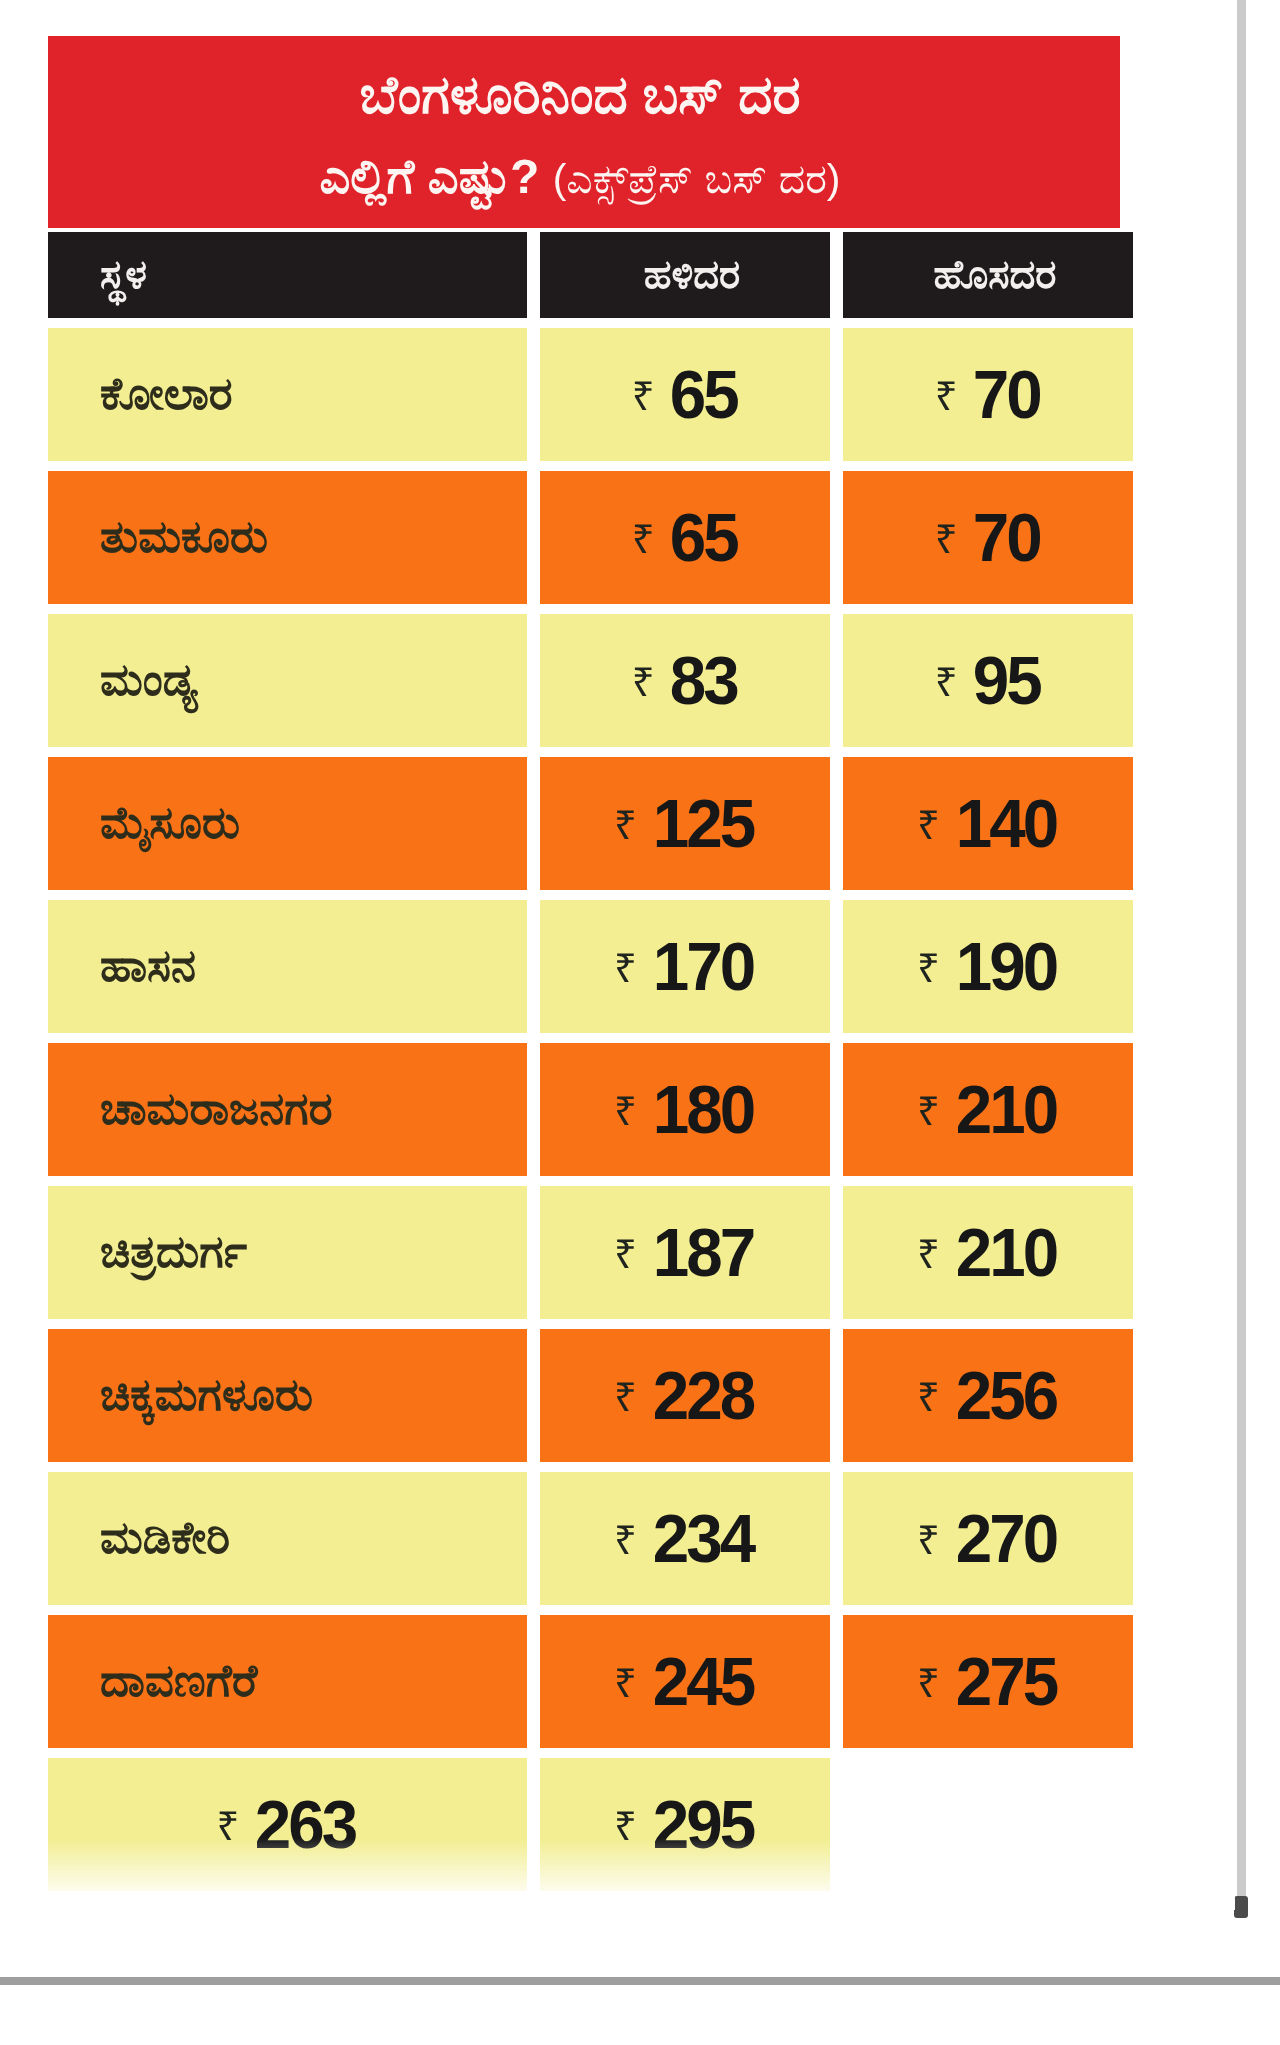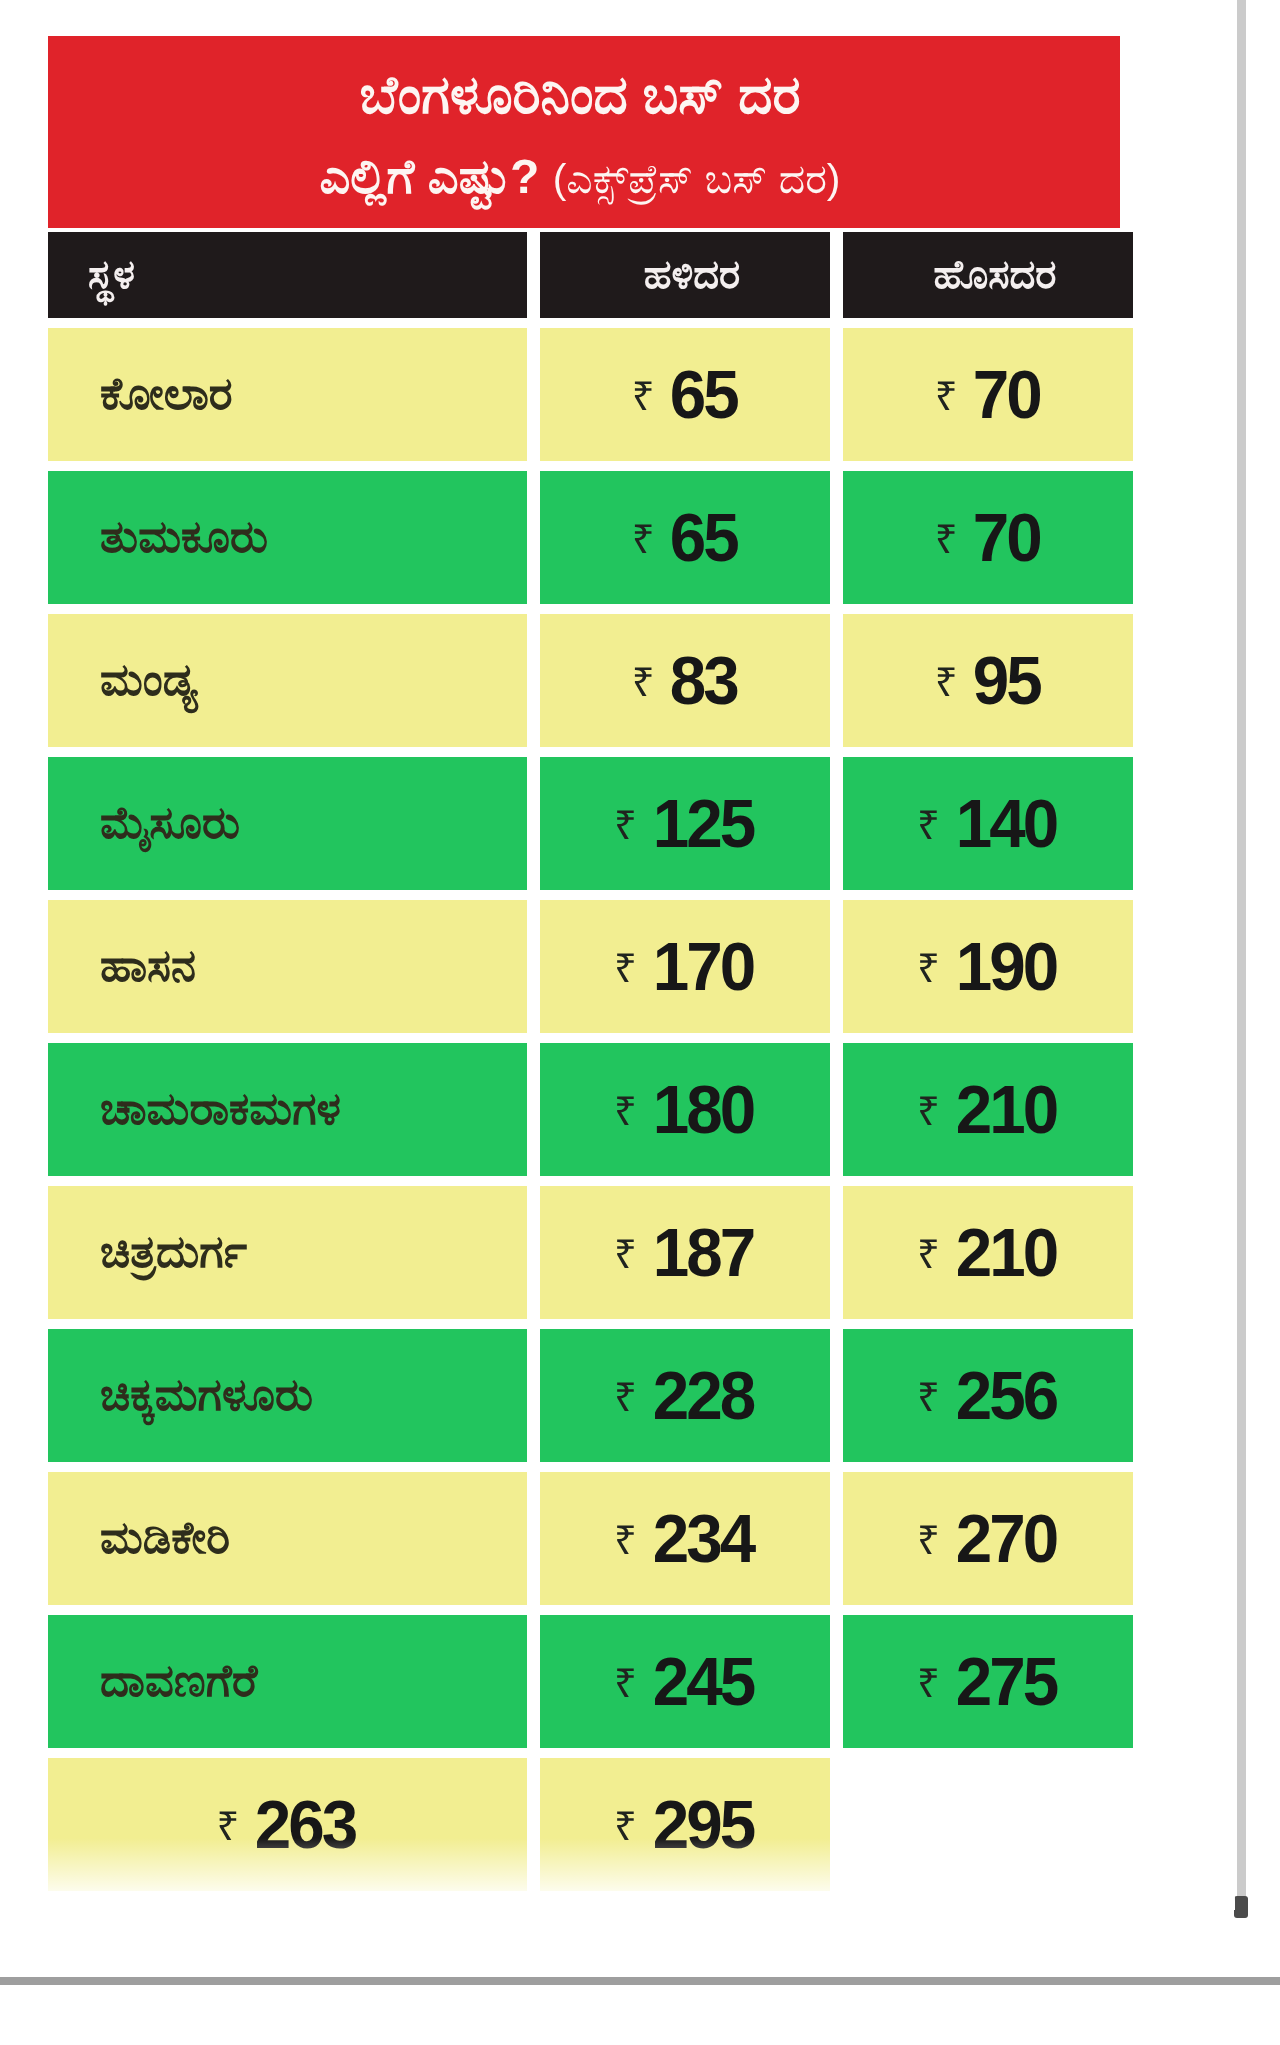--- a/index.html
+++ b/index.html
@@ -23,26 +23,26 @@
   
   .grid {
     margin-top:4px; display:grid;
     grid-template-columns:479px 290px 290px;
     column-gap:13px; row-gap:10px;
   }
   .hcell {
     background:#1f1a1b; color:#f4efef; height:86px;
     display:flex; align-items:center; font-size:40px; font-weight:700;
   }
-  .hcell.c1 { padding-left:40px; justify-content:flex-start; }
+  .hcell.c1 { padding-left:52px; justify-content:flex-start; }
   .hcell.c2, .hcell.c3 { justify-content:center;padding-left:14px; }
 
   .cell { height:133px; display:flex; align-items:center; }
   .odd  { background:#f2ee91; }
-  .even { background:#22c55e; }
+  .even { background:#f97316; }
   .place {
     font-size:45px; font-weight:700; color:#2e2d1c;
     padding-left:52px; white-space:nowrap;
   }
   .price { justify-content:center; color:#171717; }
   .rupee { font-size:40px; font-weight:500; margin-right:13px; color:#20241f; }
   .amount {
     font-size:69px; font-weight:700; letter-spacing:-3px;
     display:inline-block; transform:scaleX(.95);
   }
@@ -124,21 +124,21 @@
         </div>
         <div class="cell place odd">ಹಾಸನ</div>
         <div class="cell price odd">
           <span class="rupee">₹</span>
           <span class="amount">170</span>
         </div>
         <div class="cell price odd">
           <span class="rupee">₹</span>
           <span class="amount">190</span>
         </div>
-        <div class="cell place even">ಚಾಮರಾಕಮಗಳ</div>
+        <div class="cell place even">ಚಾಮರಾಜನಗರ</div>
         <div class="cell price even">
           <span class="rupee">₹</span>
           <span class="amount">180</span>
         </div>
         <div class="cell price even">
           <span class="rupee">₹</span>
           <span class="amount">210</span>
         </div>
         <div class="cell place odd">ಚಿತ್ರದುರ್ಗ</div>
         <div class="cell price odd">

